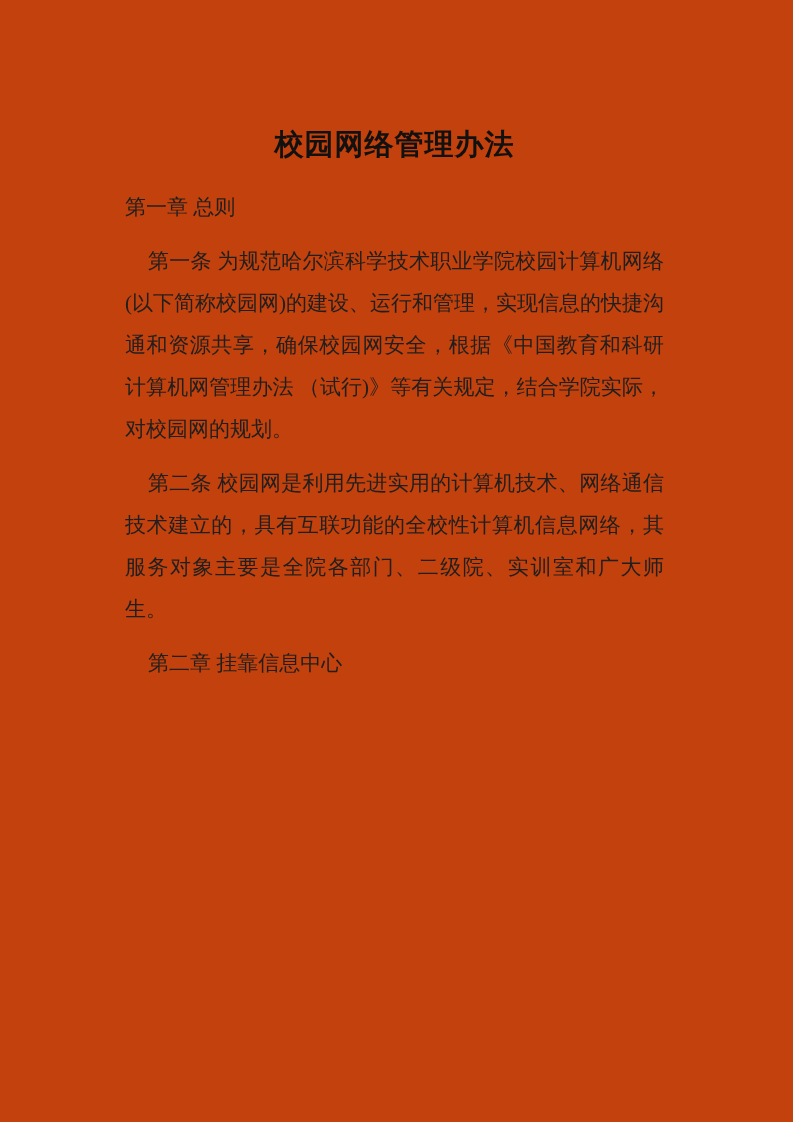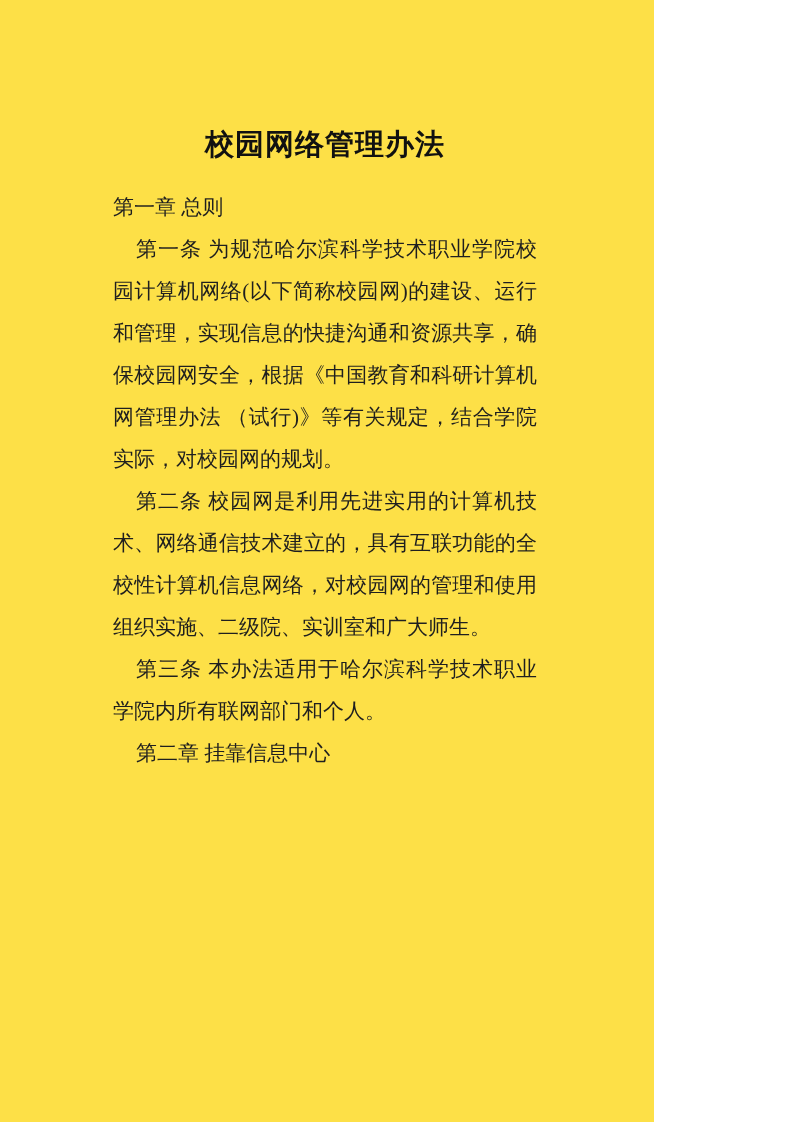--- a/index.html
+++ b/index.html
@@ -2,43 +2,43 @@
 <html><head>
 <meta charset="utf-8">
 <style>
   html, body {
     margin: 0;
     padding: 0;
     background: #ffffff;
   }
   .page {
     position: relative;
-    width: 654px;
+    width: 793px;
     height: 1122px;
     margin: 0;
-    background: #fde047;
+    background: #c2410c;
     box-sizing: border-box;
     padding: 122px 117px 0 113px;
     overflow: hidden;
     font-family: "Liberation Serif", "DejaVu Serif", serif;
     color: #1f1f1f;
   }
   .doc-title {
     margin: 0 0 20px 0;
     padding: 0;
     font-size: 29px;
     font-weight: bold;
     line-height: 44px;
     letter-spacing: 1px;
     text-align: center;
     color: #111111;
     white-space: nowrap;
   }
   .para {
-    margin: 0;
+    margin: 12px;
     padding: 0;
     font-size: 21px;
     line-height: 42px;
     text-align: justify;
     text-justify: inter-character;
     word-break: break-all;
     overflow-wrap: break-word;
   }
   .para.indent {
     text-indent: 23px;
@@ -47,19 +47,18 @@
 </head>
 <body>
 
 <div class="page">
   <h1 class="doc-title">校园网络管理办法</h1>
 
   <p class="para">第一章 总则</p>
 
   <p class="para indent">第一条 为规范哈尔滨科学技术职业学院校园计算机网络(以下简称校园网)的建设、运行和管理，实现信息的快捷沟通和资源共享，确保校园网安全，根据《中国教育和科研计算机网管理办法 （试行)》等有关规定，结合学院实际，对校园网的规划。</p>
 
-  <p class="para indent">第二条 校园网是利用先进实用的计算机技术、网络通信技术建立的，具有互联功能的全校性计算机信息网络，对校园网的管理和使用组织实施、二级院、实训室和广大师生。</p>
+  <p class="para indent">第二条 校园网是利用先进实用的计算机技术、网络通信技术建立的，具有互联功能的全校性计算机信息网络，其服务对象主要是全院各部门、二级院、实训室和广大师生。</p>
 
-  <p class="para indent">第三条 本办法适用于哈尔滨科学技术职业学院内所有联网部门和个人。</p>
 
   <p class="para indent">第二章 挂靠信息中心</p>
 
 </div>
 
 </body></html>

